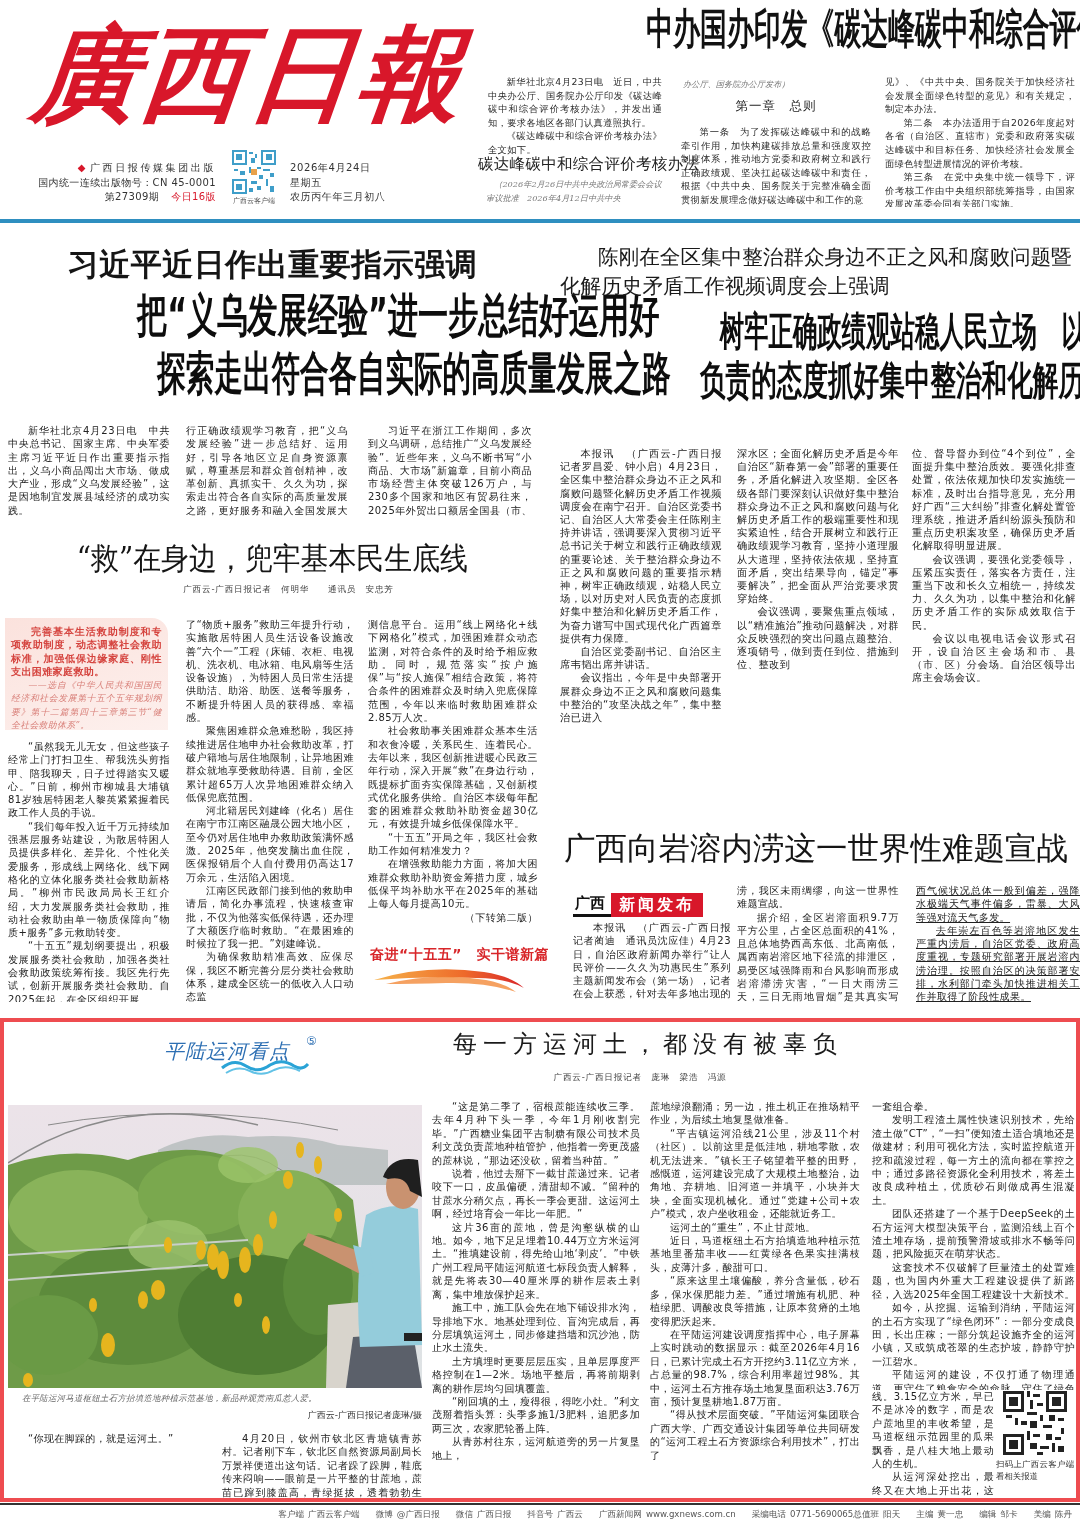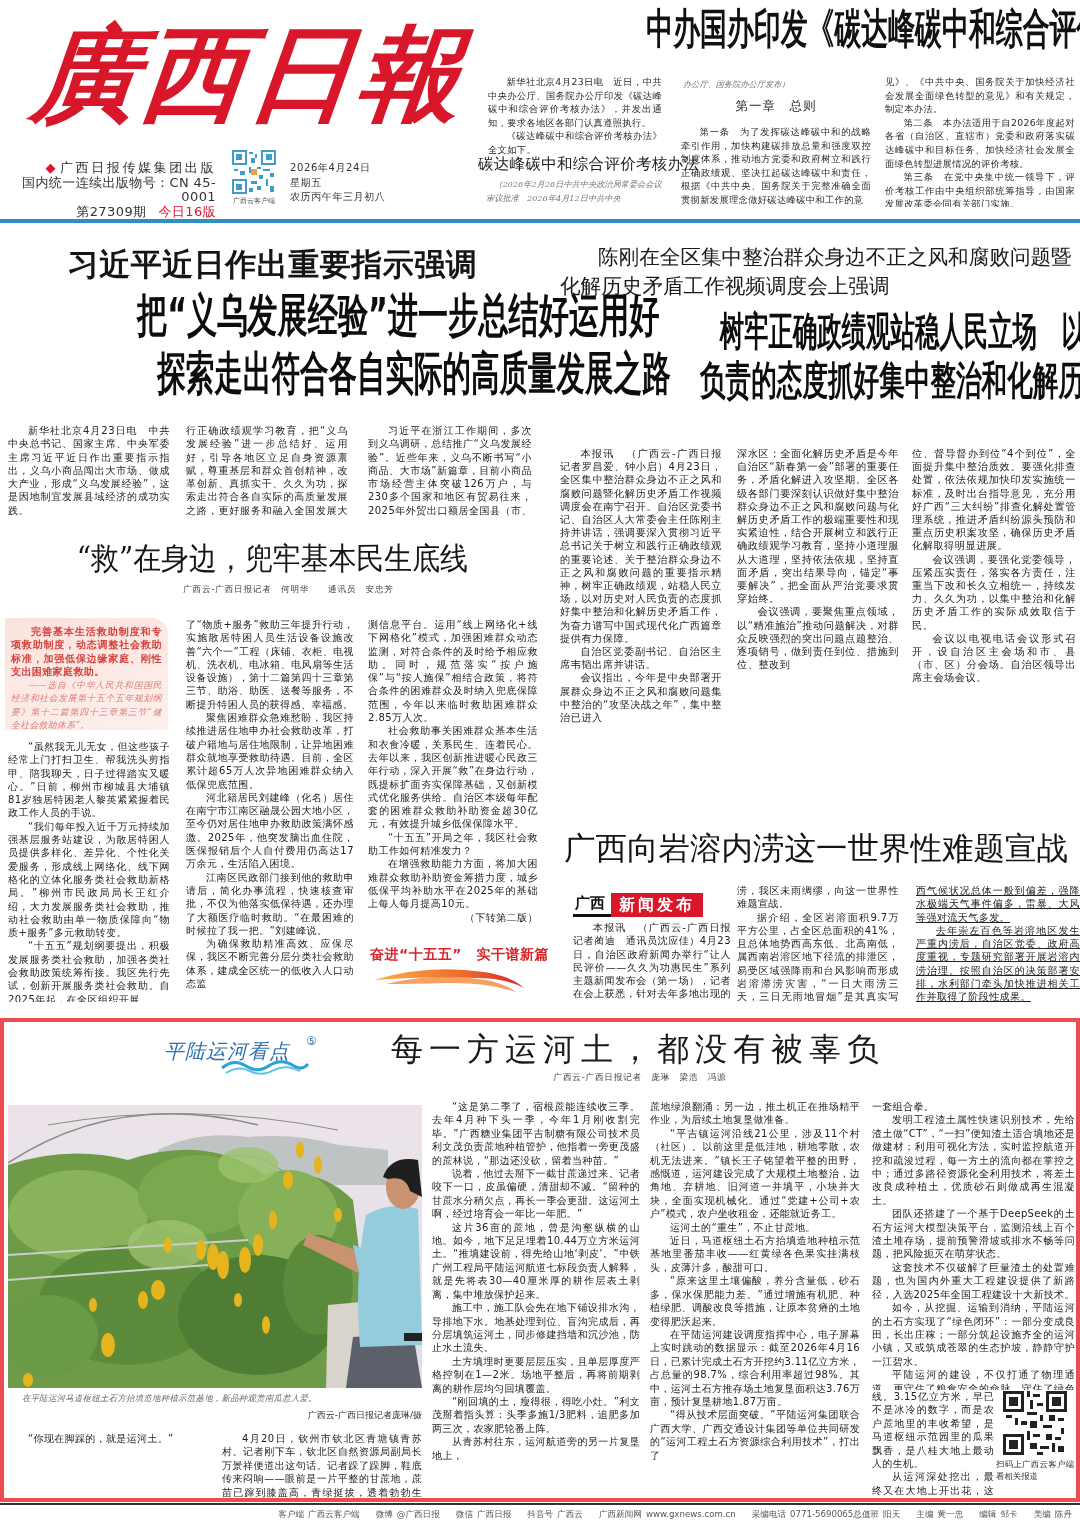--- a/index.html
+++ b/index.html
@@ -13,21 +13,21 @@
   .col{position:absolute;overflow:hidden;text-align:justify;font-size:10px;line-height:13.3px;letter-spacing:.45px;color:#222;}
   .col p{margin:0;text-indent:2em;}
   .col p.cont{text-indent:0;}
   .col p.jump{text-align:right;text-indent:0;}
   .col.carbon{font-size:9.3px;letter-spacing:.3px;line-height:13.6px;color:#2a2a2a;}
   .col.chen{font-size:10.2px;letter-spacing:.5px;line-height:13.2px;}
   .col.feat{font-size:10px;letter-spacing:.35px;line-height:13.4px;}
 
   
   .logo{left:34px;top:4px;font-size:104px;line-height:140px;color:#d8172a;font-weight:bold;font-style:italic;letter-spacing:4px;font-family:"DejaVu Serif","Liberation Serif",serif;transform:skewX(-6deg);}
-  .pubinfo{left:20px;top:161px;width:196px;text-align:right;font-size:13px;line-height:14.6px;color:#333;letter-spacing:.4px;}
+  .pubinfo{left:20px;top:161px;width:196px;text-align:right;font-size:10px;line-height:14.6px;color:#333;letter-spacing:.4px;}
   .pubinfo .diamond{color:#d8172a;margin-right:2px;}
   .pubinfo .red{color:#d8172a;margin-left:12px;}
   .pubinfo .wide{letter-spacing:2.6px;}
   .qr1{left:232px;top:150px;width:44px;height:44px;}
   .qr1-label{left:222px;top:196px;width:64px;font-size:7px;color:#555;}
   .dateinfo{left:290px;top:161px;font-size:10px;line-height:14.6px;color:#333;letter-spacing:.6px;}
 
   .rule-blue{left:0;top:219px;width:1080px;height:4px;background:#2f8fc0;}
 
   
@@ -45,21 +45,21 @@
   .slogan{left:366px;top:944px;width:172px;height:50px;}
   .slogan .st{position:absolute;left:4px;top:2px;font-size:14px;font-weight:bold;color:#d8262a;white-space:nowrap;letter-spacing:.5px;}
   .slogan svg{position:absolute;left:0;top:18px;}
 
   
   .featbox{left:0;top:1018px;width:1080px;height:484px;border:4px solid #ee4c50;box-sizing:border-box;}
   .series{left:160px;top:1034px;width:170px;height:46px;}
   .series .sn{position:absolute;left:4px;top:4px;font-size:20px;color:#2d6fb3;font-style:italic;font-family:"DejaVu Serif","Liberation Serif",serif;white-space:nowrap;letter-spacing:1px;}
   .series .num{position:absolute;left:146px;top:0px;font-size:12px;color:#2d6fb3;}
   .series svg{position:absolute;left:60px;top:22px;}
-  .feat-title{left:378px;top:1028px;width:520px;font-size:32px;letter-spacing:6px;color:#1a1a1a;text-align:center;}
+  .feat-title{left:388px;top:1028px;width:520px;font-size:24px;letter-spacing:6px;color:#1a1a1a;text-align:center;}
   .byline{font-size:8.6px;color:#444;letter-spacing:.8px;}
   .photo{left:8px;top:1105px;width:414px;height:283px;}
   .caption{left:22px;top:1393px;width:400px;font-size:8.4px;color:#666;font-style:italic;font-family:"DejaVu Serif","Liberation Serif",serif;letter-spacing:.3px;}
   .credit{left:180px;top:1409px;width:242px;text-align:right;font-size:9px;color:#333;}
   .qr2{left:1003px;top:1391px;width:64px;height:64px;}
   .qr2-label{left:996px;top:1458px;width:78px;font-size:8.4px;line-height:12px;color:#333;text-align:justify;}
 
   
   .footrule{left:0;top:1503px;width:1080px;height:2px;background:#333;}
   .footer{left:8px;top:1509px;width:1064px;display:flex;justify-content:flex-end;font-size:8.6px;color:#555;}
@@ -201,21 +201,21 @@
     <p class="qt">完善基本生活救助制度和专项救助制度，动态调整社会救助标准，加强低保边缘家庭、刚性支出困难家庭救助。</p>
     <p class="qs">——选自《中华人民共和国国民经济和社会发展第十五个五年规划纲要》第十二篇第四十三章第三节“健全社会救助体系”。</p>
   </div>
 
   <div class="col" style="left:8px;top:740px;width:162px;height:262px;">
     <p>“虽然我无儿无女，但这些孩子经常上门打扫卫生、帮我洗头剪指甲、陪我聊天，日子过得踏实又暖心。”日前，柳州市柳城县大埔镇81岁独居特困老人黎英紧紧握着民政工作人员的手说。</p>
     <p>“我们每年投入近千万元持续加强基层服务站建设，为散居特困人员提供多样化、差异化、个性化关爱服务，形成线上网络化、线下网格化的立体化服务类社会救助新格局。”柳州市民政局局长王红介绍，大力发展服务类社会救助，推动社会救助由单一物质保障向“物质+服务”多元救助转变。</p>
     <p>“十五五”规划纲要提出，积极发展服务类社会救助，加强各类社会救助政策统筹衔接。我区先行先试，创新开展服务类社会救助。自2025年起，在全区组织开展</p>
   </div>
   <div class="col" style="left:186px;top:618px;width:168px;height:384px;">
-    <p class="cont">了“物质+服务”救助三年提升行动，实施散居特困人员生活设备设施改善“六个一”工程（床铺、衣柜、电视机、洗衣机、电冰箱、电风扇等生活设备设施），第十二篇第四十三章第三节、助浴、助医、送餐等服务，不断提升特困人员的获得感、幸福感。</p>
+    <p class="cont">了“物质+服务”救助三年提升行动，实施散居特困人员生活设备设施改善“六个一”工程（床铺、衣柜、电视机、洗衣机、电冰箱、电风扇等生活设备设施），为特困人员日常生活提供助洁、助浴、助医、送餐等服务，不断提升特困人员的获得感、幸福感。</p>
     <p>聚焦困难群众急难愁盼，我区持续推进居住地申办社会救助改革，打破户籍地与居住地限制，让异地困难群众就地享受救助待遇。目前，全区累计超65万人次异地困难群众纳入低保兜底范围。</p>
     <p>河北籍居民刘建峰（化名）居住在南宁市江南区融晟公园大地小区，至今仍对居住地申办救助政策满怀感激。2025年，他突发脑出血住院，医保报销后个人自付费用仍高达17万余元，生活陷入困境。</p>
     <p>江南区民政部门接到他的救助申请后，简化办事流程，快速核查审批，不仅为他落实低保待遇，还办理了大额医疗临时救助。“在最困难的时候拉了我一把。”刘建峰说。</p>
     <p>为确保救助精准高效、应保尽保，我区不断完善分层分类社会救助体系，建成全区统一的低收入人口动态监</p>
   </div>
   <div class="col" style="left:368px;top:618px;width:170px;height:318px;">
     <p class="cont">测信息平台。运用“线上网络化+线下网格化”模式，加强困难群众动态监测，对符合条件的及时给予相应救助。同时，规范落实“按户施保”与“按人施保”相结合政策，将符合条件的困难群众及时纳入兜底保障范围，今年以来临时救助困难群众2.85万人次。</p>
     <p>社会救助事关困难群众基本生活和衣食冷暖，关系民生、连着民心。去年以来，我区创新推进暖心民政三年行动，深入开展“救”在身边行动，既提标扩面夯实保障基础，又创新模式优化服务供给。自治区本级每年配套的困难群众救助补助资金超30亿元，有效提升城乡低保保障水平。</p>
     <p>“十五五”开局之年，我区社会救助工作如何精准发力？</p>
     <p>在增强救助能力方面，将加大困难群众救助补助资金筹措力度，城乡低保平均补助水平在2025年的基础上每人每月提高10元。</p>

